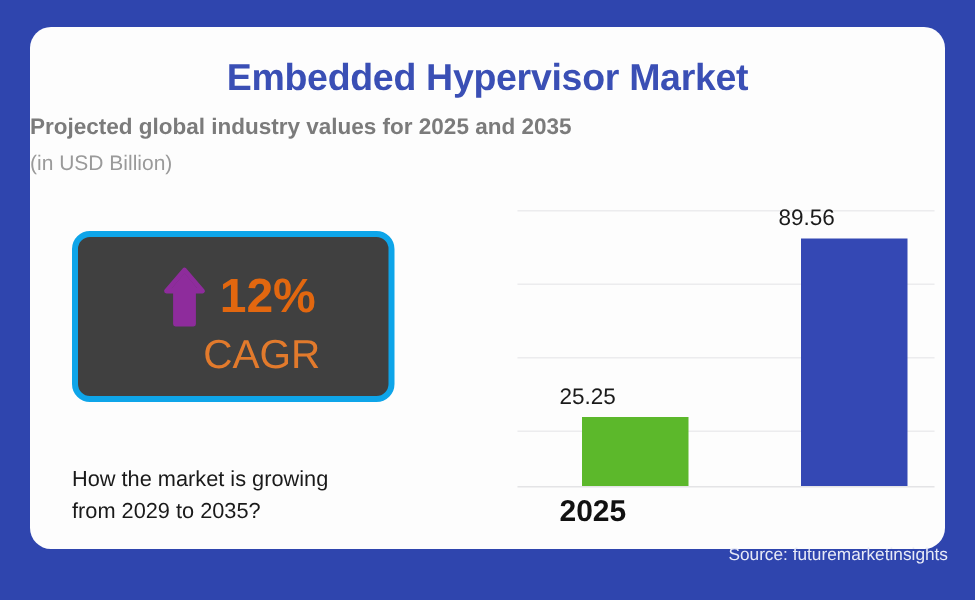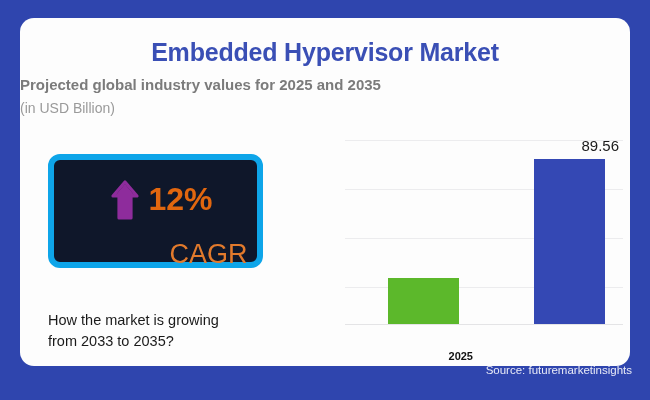--- a/index.html
+++ b/index.html
@@ -62,24 +62,24 @@
     color: #9a9a9a;
   }
 
   
   .cagr-box {
     position: absolute;
     left: 28px;
     top: 136px;
     width: 215px;
     height: 114px;
-    border: 6px solid #0ea5e9;
+    border: 4px solid #0ea5e9;
     border-radius: 12px;
     box-sizing: border-box;
-    background: #0f172a;
+    background: #404040;
   }
   .cagr-row {
     position: absolute;
     left: 0;
     top: 16px;
     width: 215px;
     height: 46px;
     display: flex;
     align-items: center;
     justify-content: center;
@@ -92,29 +92,28 @@
   }
   .cagr-value {
     font-size: 32px;
     font-weight: bold;
     color: #e2670f;
     line-height: 1;
   }
   .cagr-label {
     position: absolute;
     left: 0;
-    top: 80px;
+    top: 64px;
     width: 215px;
     padding-left: 30px;
     box-sizing: border-box;
     text-align: center;
     font-size: 27px;
     color: #e27a2c;
     line-height: 1.1;
-    margin-left: 32px;
   }
   .caption {
     position: absolute;
     left: 28px;
     top: 292px;
     width: 250px;
     font-size: 14.5px;
     color: #1a1a1a;
     line-height: 1.45;
   }
@@ -145,33 +144,32 @@
   .bar {
     position: absolute;
     bottom: 1px;
     width: 71px;
   }
   .bar-2025 { left: 43px; background: #5cb82b; }
   .bar-2035 { left: 189px; background: #3448b4; }
   .bar-value {
     position: absolute;
     width: 100px;
-    text-align: right;
+    text-align: left;
     font-size: 15px;
     color: #1a1a1a;
   }
   .bar-cat {
     position: absolute;
     top: 190px;
     width: 100px;
-    text-align: right;
-    font-size: 11px;
+    text-align: left;
+    font-size: 20px;
     font-weight: bold;
     color: #111111;
-    margin-top: 20px;
   }
   .cat-2025 { left: 28px; }
   .cat-2035 { left: 174px; }
   .val-2025 { left: 28px; }
   .val-2035 { left: 174px; }
 
   .source {
     position: absolute;
     right: 18px;
     bottom: 24px;
@@ -200,33 +198,34 @@
             <path d="M15 6 L25.5 18.5 L20 18.5 L20 40 L10 40 L10 18.5 L4.5 18.5 Z" fill="#8e2c9c"></path>
           </svg>
         </span>
         <span class="cagr-value">12%</span>
       </div>
       <div class="cagr-label">CAGR</div>
     </div>
 
     <div class="caption">
       <div>How the market is growing</div>
-      <div>from 2033 to 2035?</div>
+      <div>from 2029 to 2035?</div>
     </div>
 
     <div class="chart">
       <div class="grid-line" style="top:0px"></div>
       <div class="grid-line" style="top:49px"></div>
       <div class="grid-line" style="top:98px"></div>
       <div class="grid-line" style="top:147px"></div>
       <div class="axis-line"></div>
 
       <div class="bar bar-2025" style="height: 46px; background: rgb(92, 184, 43);"></div>
       <div class="bar bar-2035" style="height: 165px; background: rgb(52, 72, 180);"></div>
 
+      <div class="bar-value val-2025" style="top: 116px;">25.25</div>
       <div class="bar-value val-2035" style="top: -3px;">89.56</div>
 
       <div class="bar-cat cat-2025">2025</div>
     </div>
 
   </div>
 
   <div class="source">Source: futuremarketinsights</div>
 
 </div>

